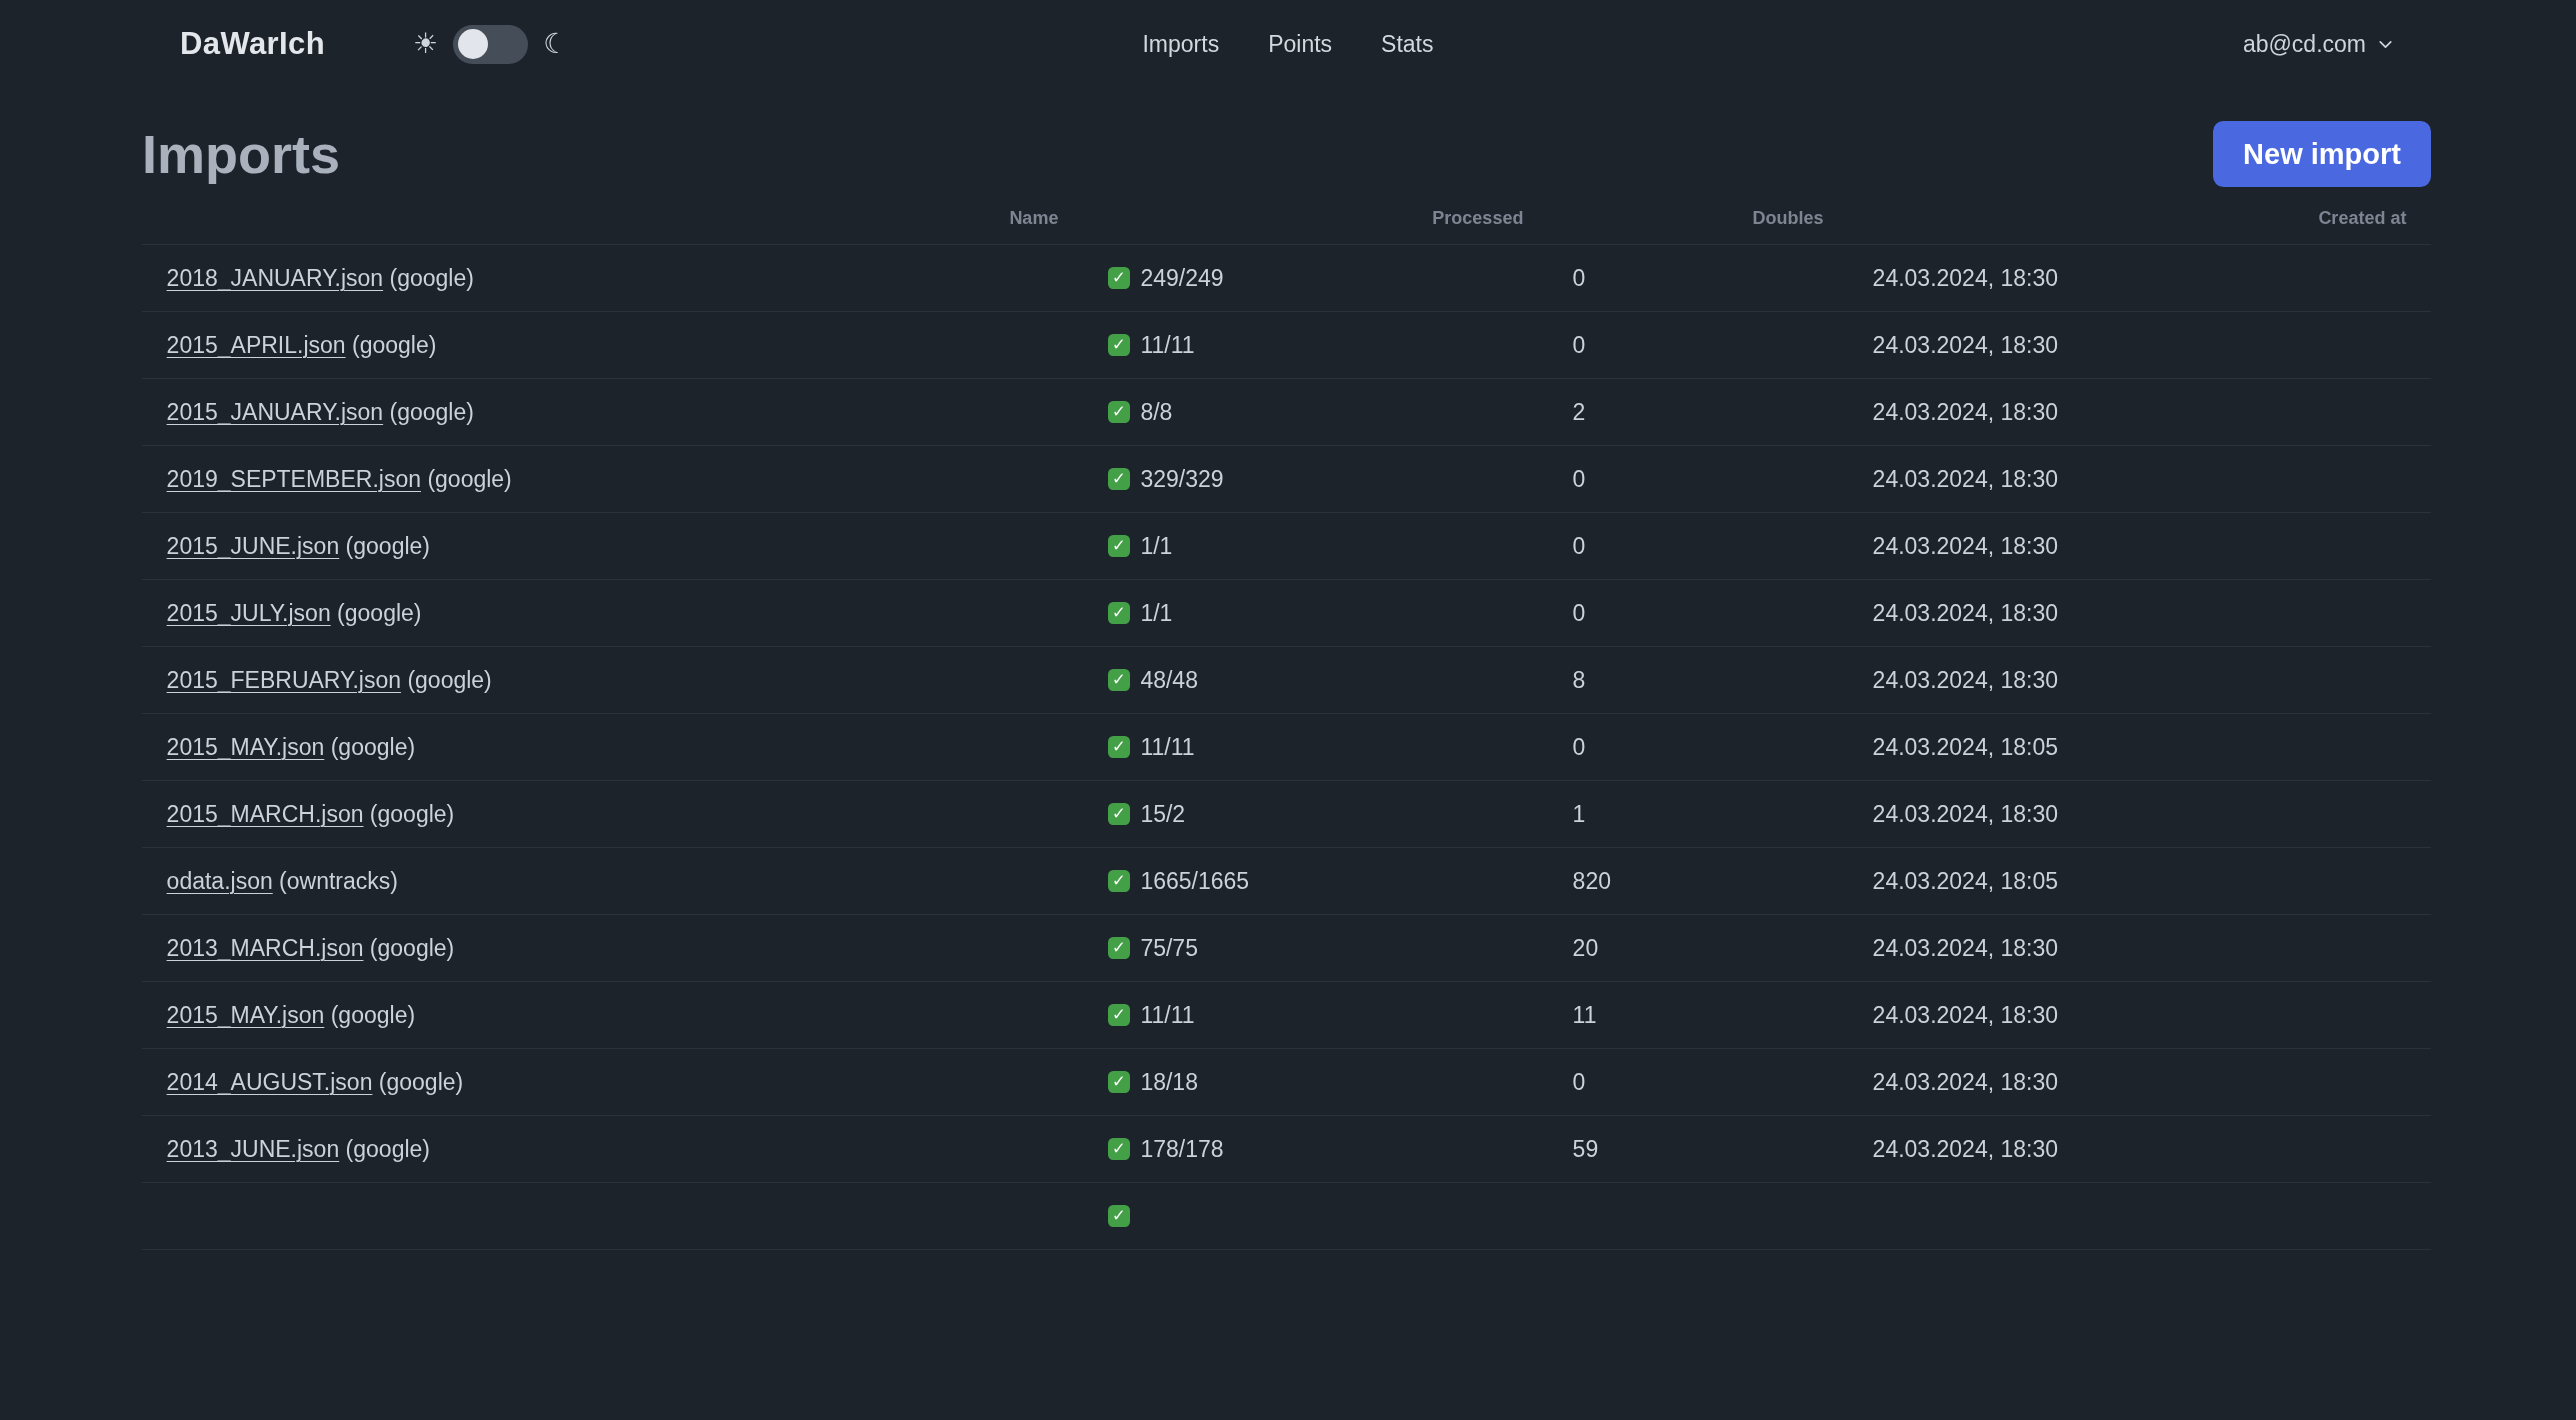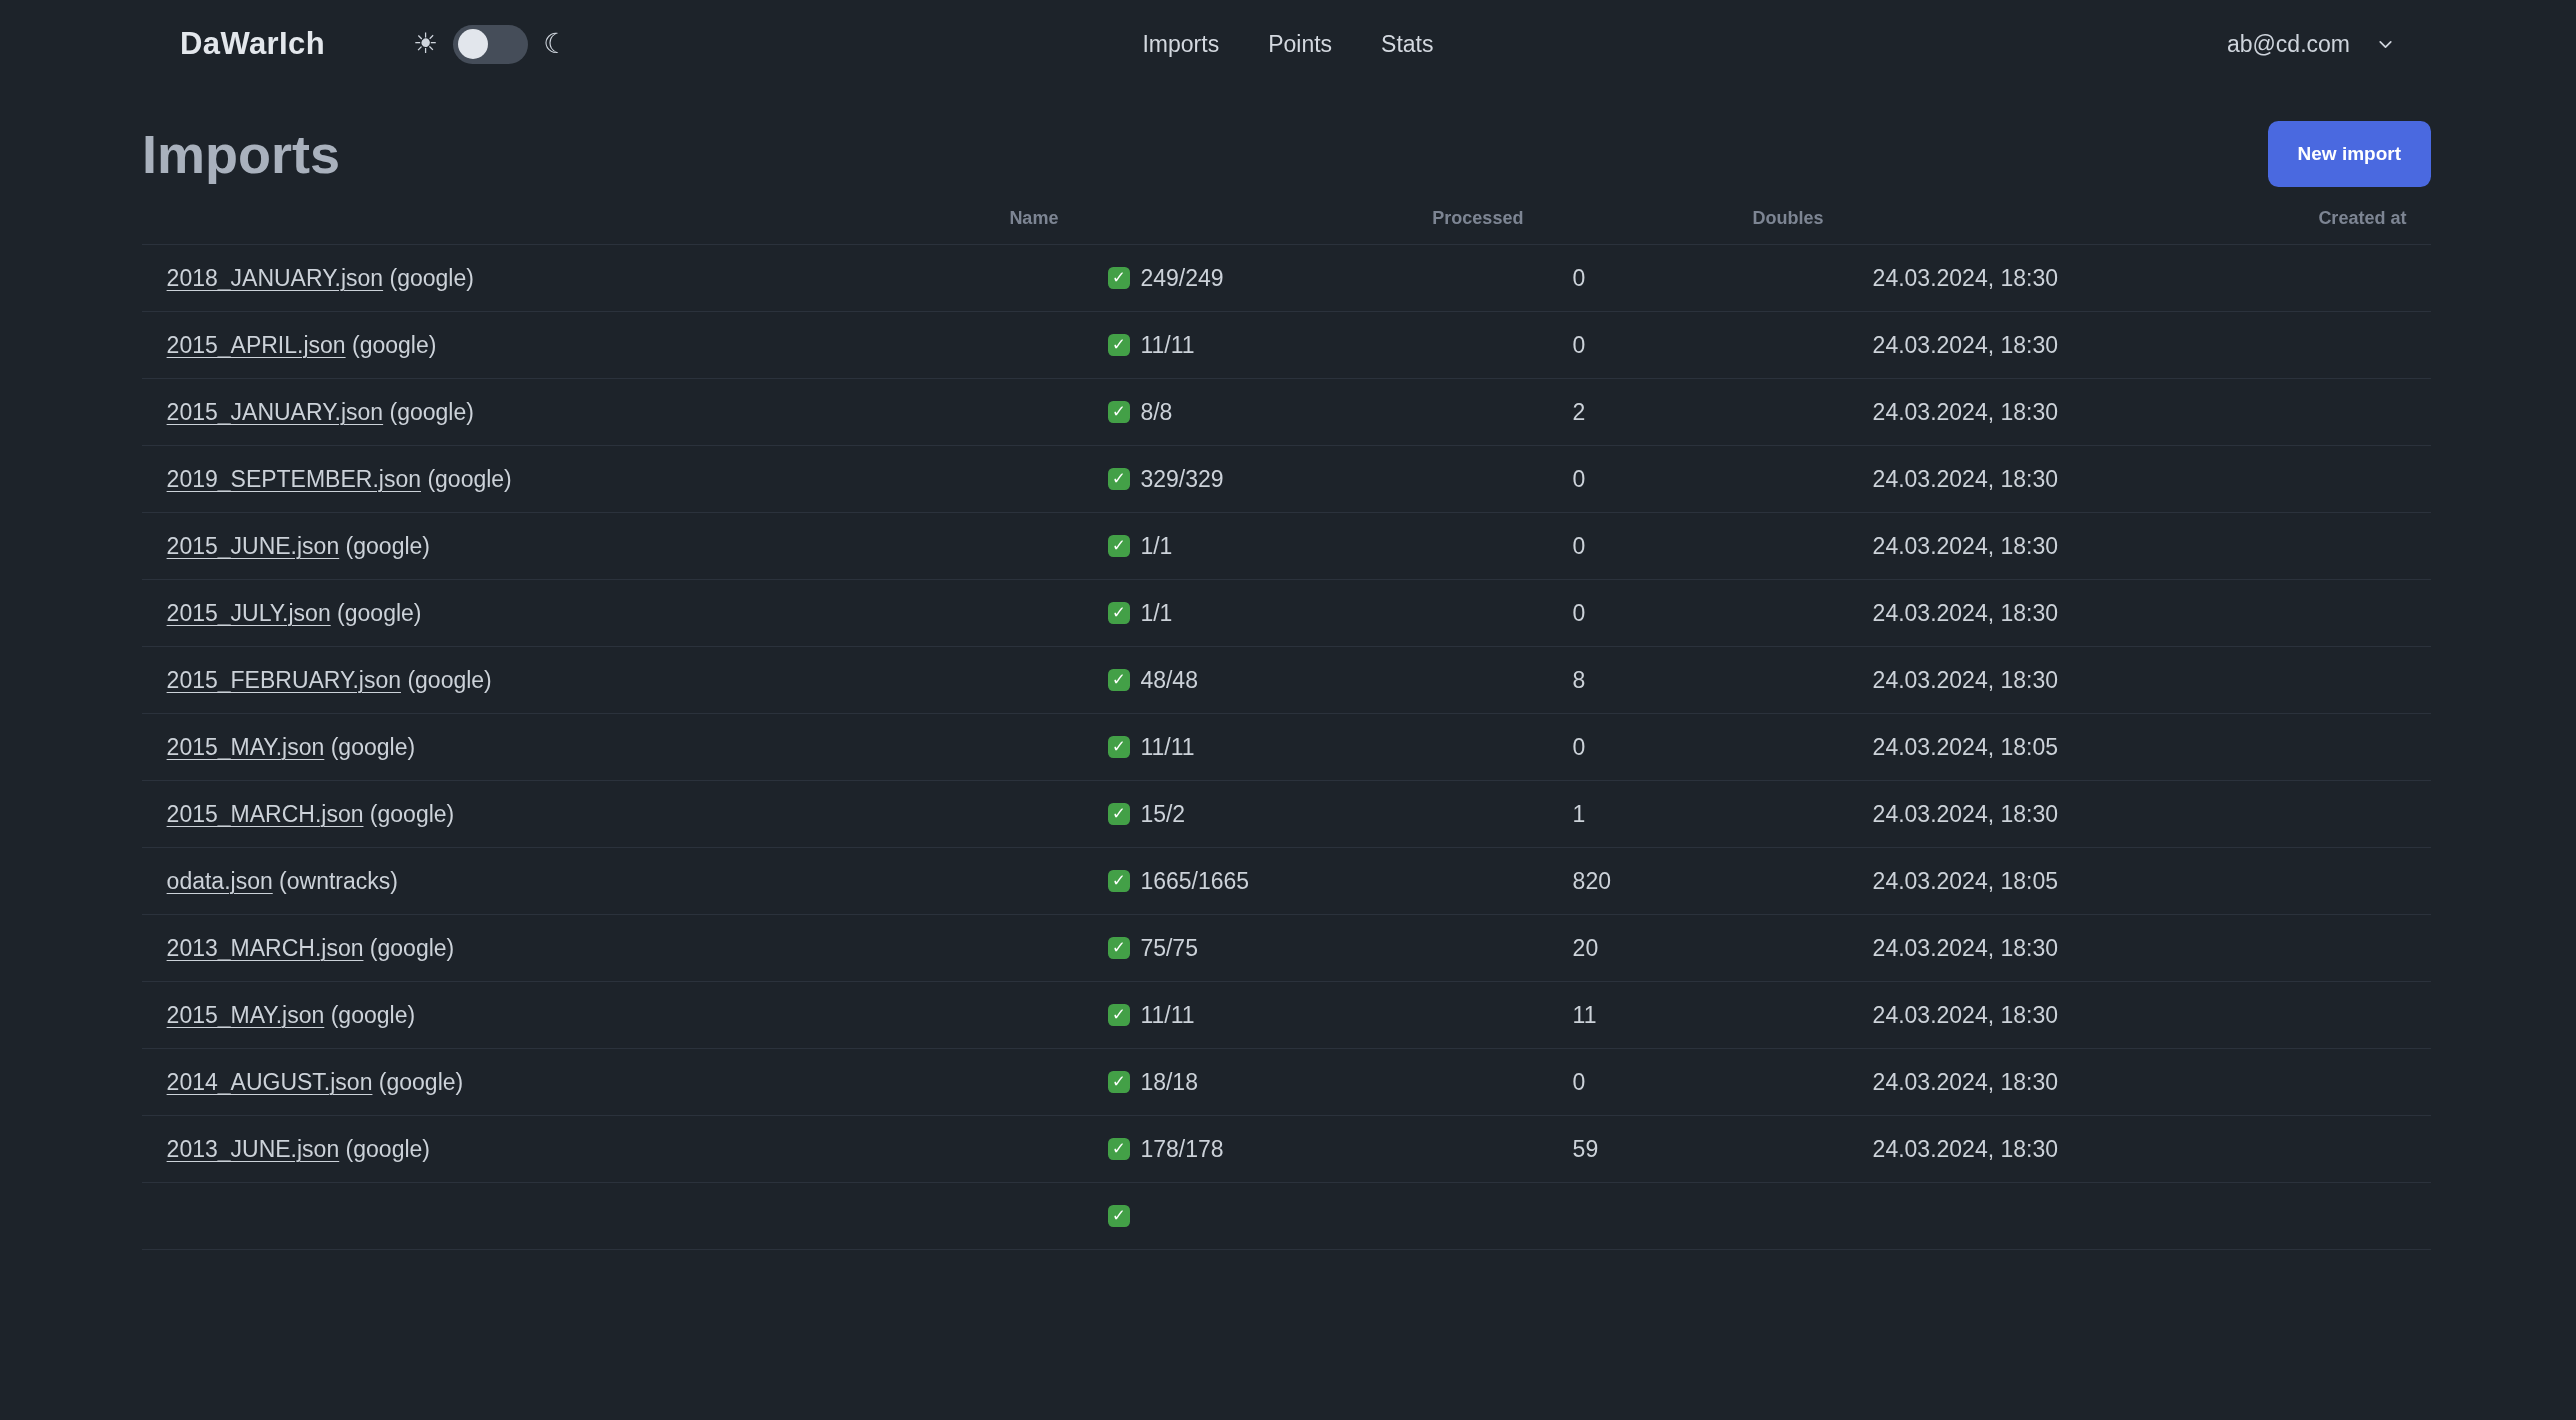--- a/index.html
+++ b/index.html
@@ -54,21 +54,21 @@
     left:50%;
     transform:translateX(-50%);
     display:flex;
     gap:49px;
   }
   .nav-link { font-size:23px; color:#d3d8df; cursor:pointer; }
   .user-menu {
     margin-left:auto;
     display:flex;
     align-items:center;
-    gap:25px;
+    gap:9px;
     font-size:23px;
     color:#ced4dc;
     cursor:pointer;
   }
   .chevron { display:inline-block; }
 
   
   .page-head {
     display:flex;
     align-items:center;
@@ -76,21 +76,21 @@
     padding:33px 145px 0 142px;
   }
   .page-title {
     font-size:54px;
     font-weight:700;
     color:#a9b1bd;
   }
   .btn-primary {
     background:var(--primary,#4a69e0);
     color:#ffffff;
-    font-size:19px;
+    font-size:29px;
     font-weight:600;
     height:66px;
     padding:0 30px;
     border:none;
     border-radius:10.4px;
     cursor:pointer;
     font-family:inherit;
   }
 
   

